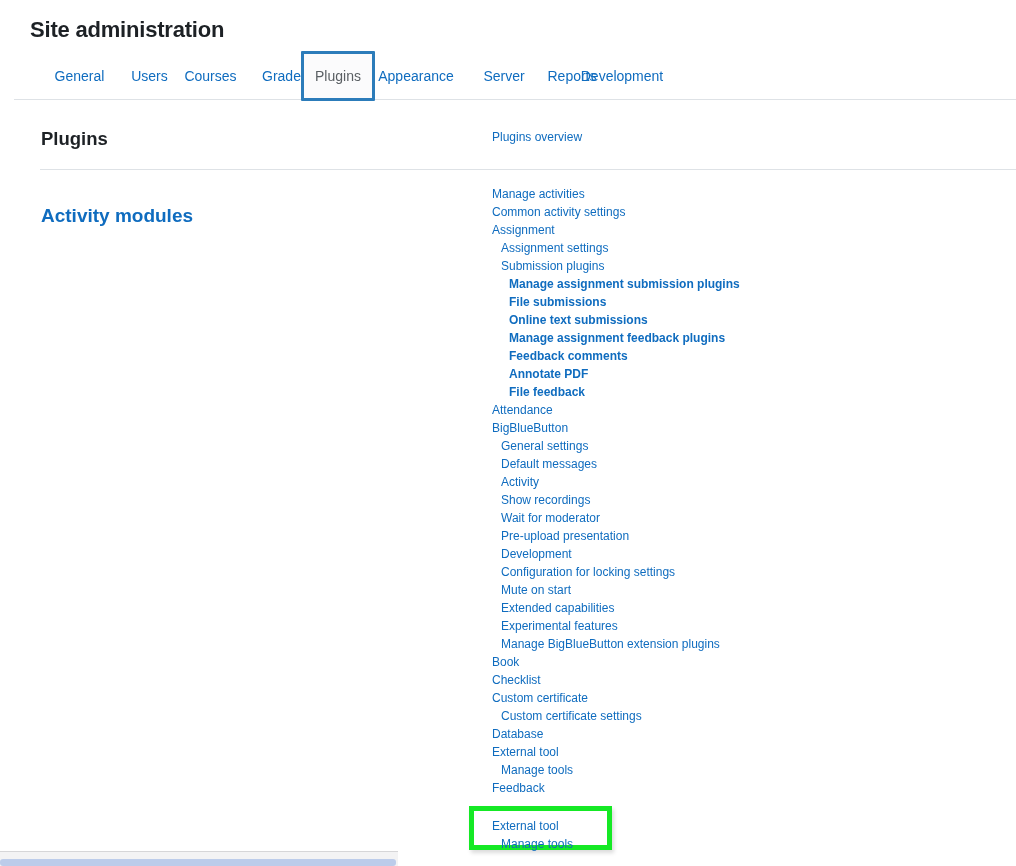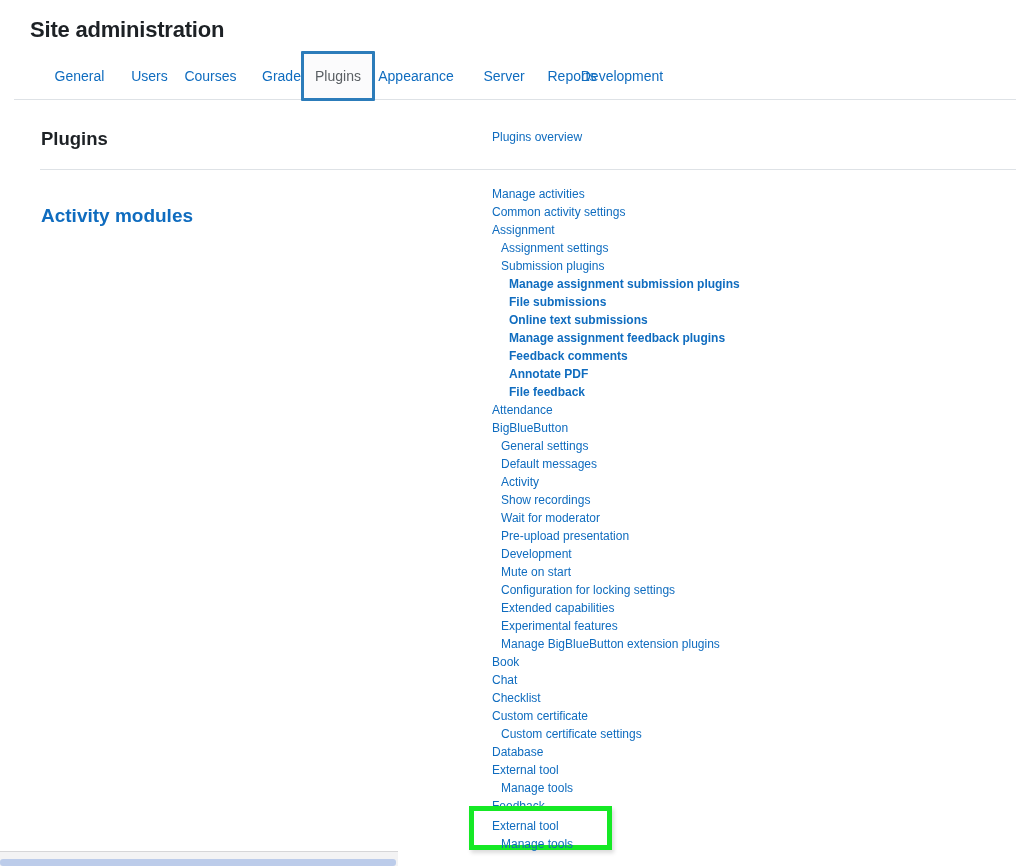--- a/index.html
+++ b/index.html
@@ -210,27 +210,26 @@
         <a class="plink ind2">File feedback</a>
         <a class="plink">Attendance</a>
         <a class="plink">BigBlueButton</a>
         <a class="plink ind1">General settings</a>
         <a class="plink ind1">Default messages</a>
         <a class="plink ind1">Activity</a>
         <a class="plink ind1">Show recordings</a>
         <a class="plink ind1">Wait for moderator</a>
         <a class="plink ind1">Pre-upload presentation</a>
         <a class="plink ind1">Development</a>
+        <a class="plink ind1">Configuration for locking settings</a>
         <a class="plink ind1">Mute on start</a>
-        <a class="plink ind1">Configuration for locking settings</a>
         <a class="plink ind1">Extended capabilities</a>
         <a class="plink ind1">Experimental features</a>
         <a class="plink ind1">Manage BigBlueButton extension plugins</a>
         <a class="plink">Book</a>
-        <a class="plink">Chat</a>
         <a class="plink">Checklist</a>
         <a class="plink">Custom certificate</a>
         <a class="plink ind1">Custom certificate settings</a>
         <a class="plink">Database</a>
         <a class="plink">External tool</a>
         <a class="plink ind1">Manage tools</a>
         <a class="plink">Feedback</a>
       </div>
     </div>
   </div>

